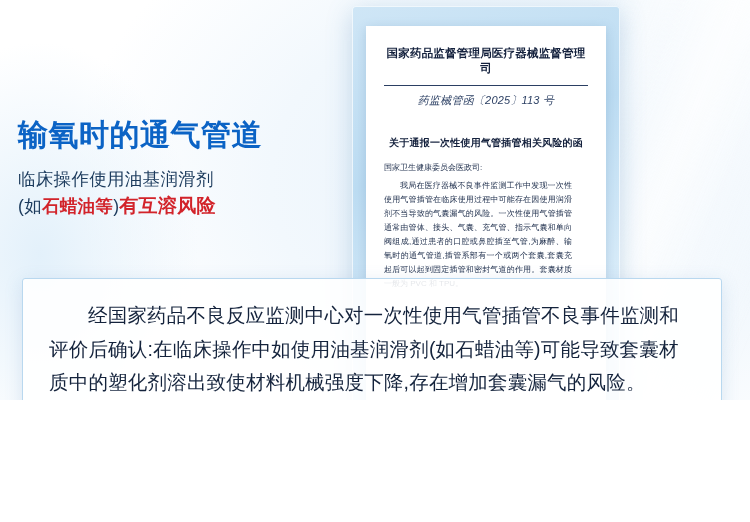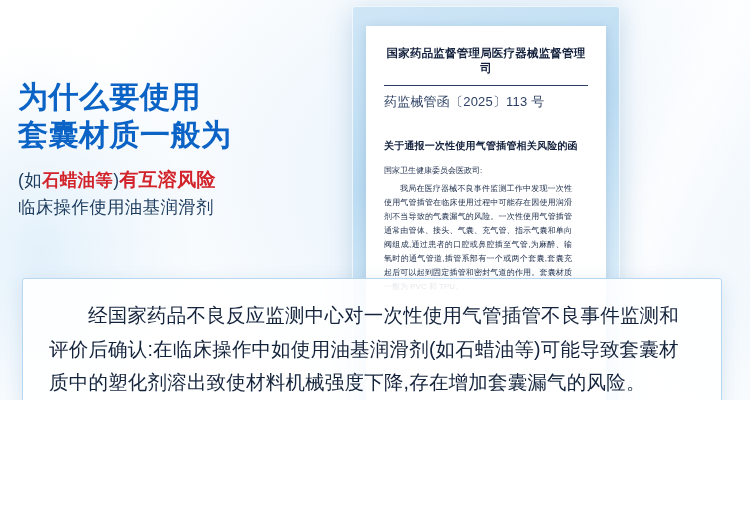--- a/index.html
+++ b/index.html
@@ -84,27 +84,29 @@
     color: #14213d;
     letter-spacing: .2px;
     line-height: 1.3;
   }
   .doc-rule {
     margin: 9px 0 7px 0;
     height: 1px;
     background: #2b3f63;
   }
   .doc-docnum {
-    font-size: 13px;
+    text-align: center;
+    font-size: 11px;
     color: #2b3f63;
     margin-bottom: 12px;
     letter-spacing: .2px;
+    font-style: italic;
   }
   .doc-subject {
-    text-align: left;
+    text-align: center;
     font-size: 10px;
     font-weight: bold;
     color: #14213d;
     margin-bottom: 12px;
     letter-spacing: .2px;
     margin-top: 28px;
   }
   .doc-addressee {
     font-size: 8px;
     color: #22324f;
@@ -202,28 +204,28 @@
         <div class="doc-body">
           <p>我局在医疗器械不良事件监测工作中发现一次性使用气管插管在临床使用过程中可能存在因使用润滑剂不当导致的气囊漏气的风险。一次性使用气管插管通常由管体、接头、气囊、充气管、指示气囊和单向阀组成,通过患者的口腔或鼻腔插至气管,为麻醉、输氧时的通气管道,插管系部有一个或两个套囊,套囊充起后可以起到固定插管和密封气道的作用。套囊材质一般为 PVC 和 TPU。</p>
         </div>
       </div>
       <div class="doc-fade"></div>
     </div>
   </div>
 
   <div class="headline">
     <h1>
-      <span>为什么要使用</span><br>
-      <span>套囊材质一般为</span>
+      <br>
+      <span>输氧时的通气管道</span>
     </h1>
     <div class="sub">
+      <div>临床操作使用油基润滑剂</div>
       <div>
         <span>(如</span><span class="red">石蜡油等</span><span>)</span><span class="strong-red">有互溶风险</span>
       </div>
-      <div>临床操作使用油基润滑剂</div>
     </div>
   </div>
 
   <div class="panel">
     <p>经国家药品不良反应监测中心对一次性使用气管插管不良事件监测和评价后确认:在临床操作中如使用油基润滑剂(如石蜡油等)可能导致套囊材质中的塑化剂溶出致使材料机械强度下降,存在增加套囊漏气的风险。</p>
   </div>
 
 </div>
 
 </body></html>

